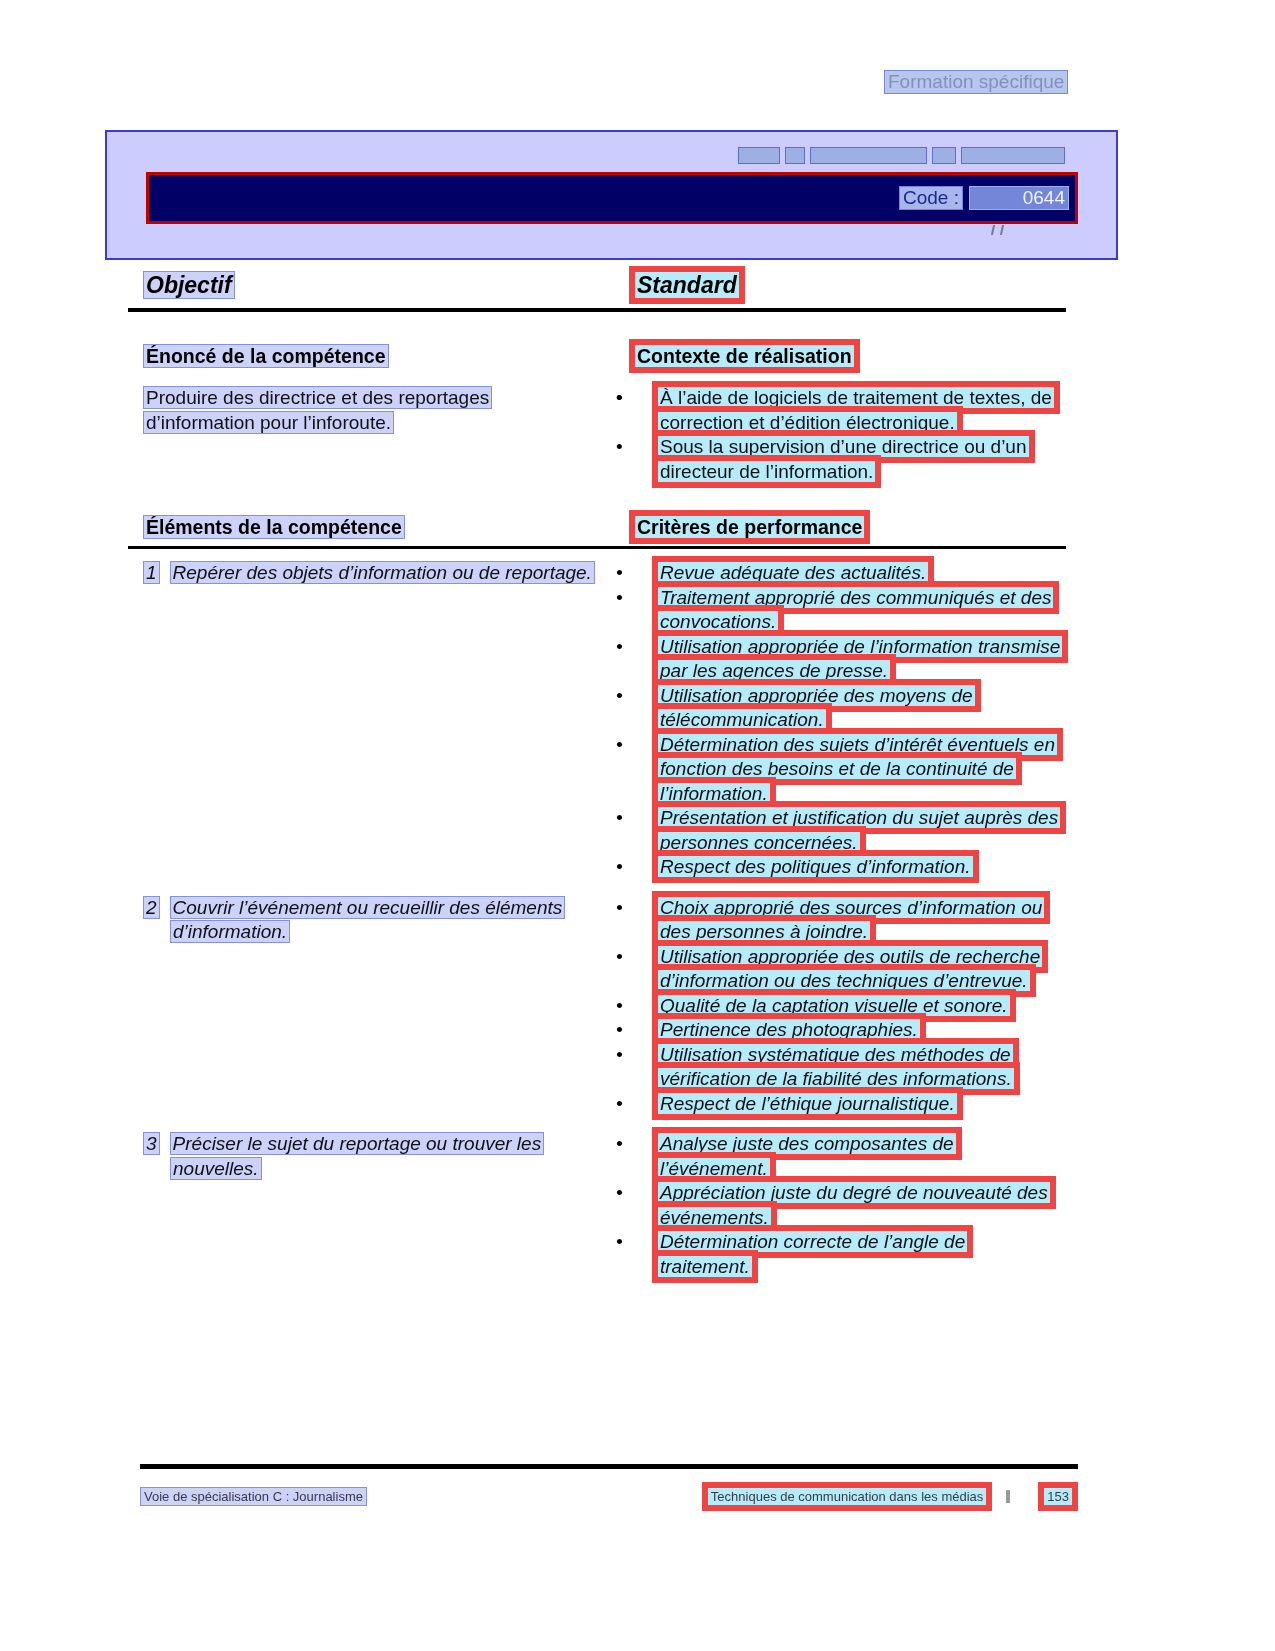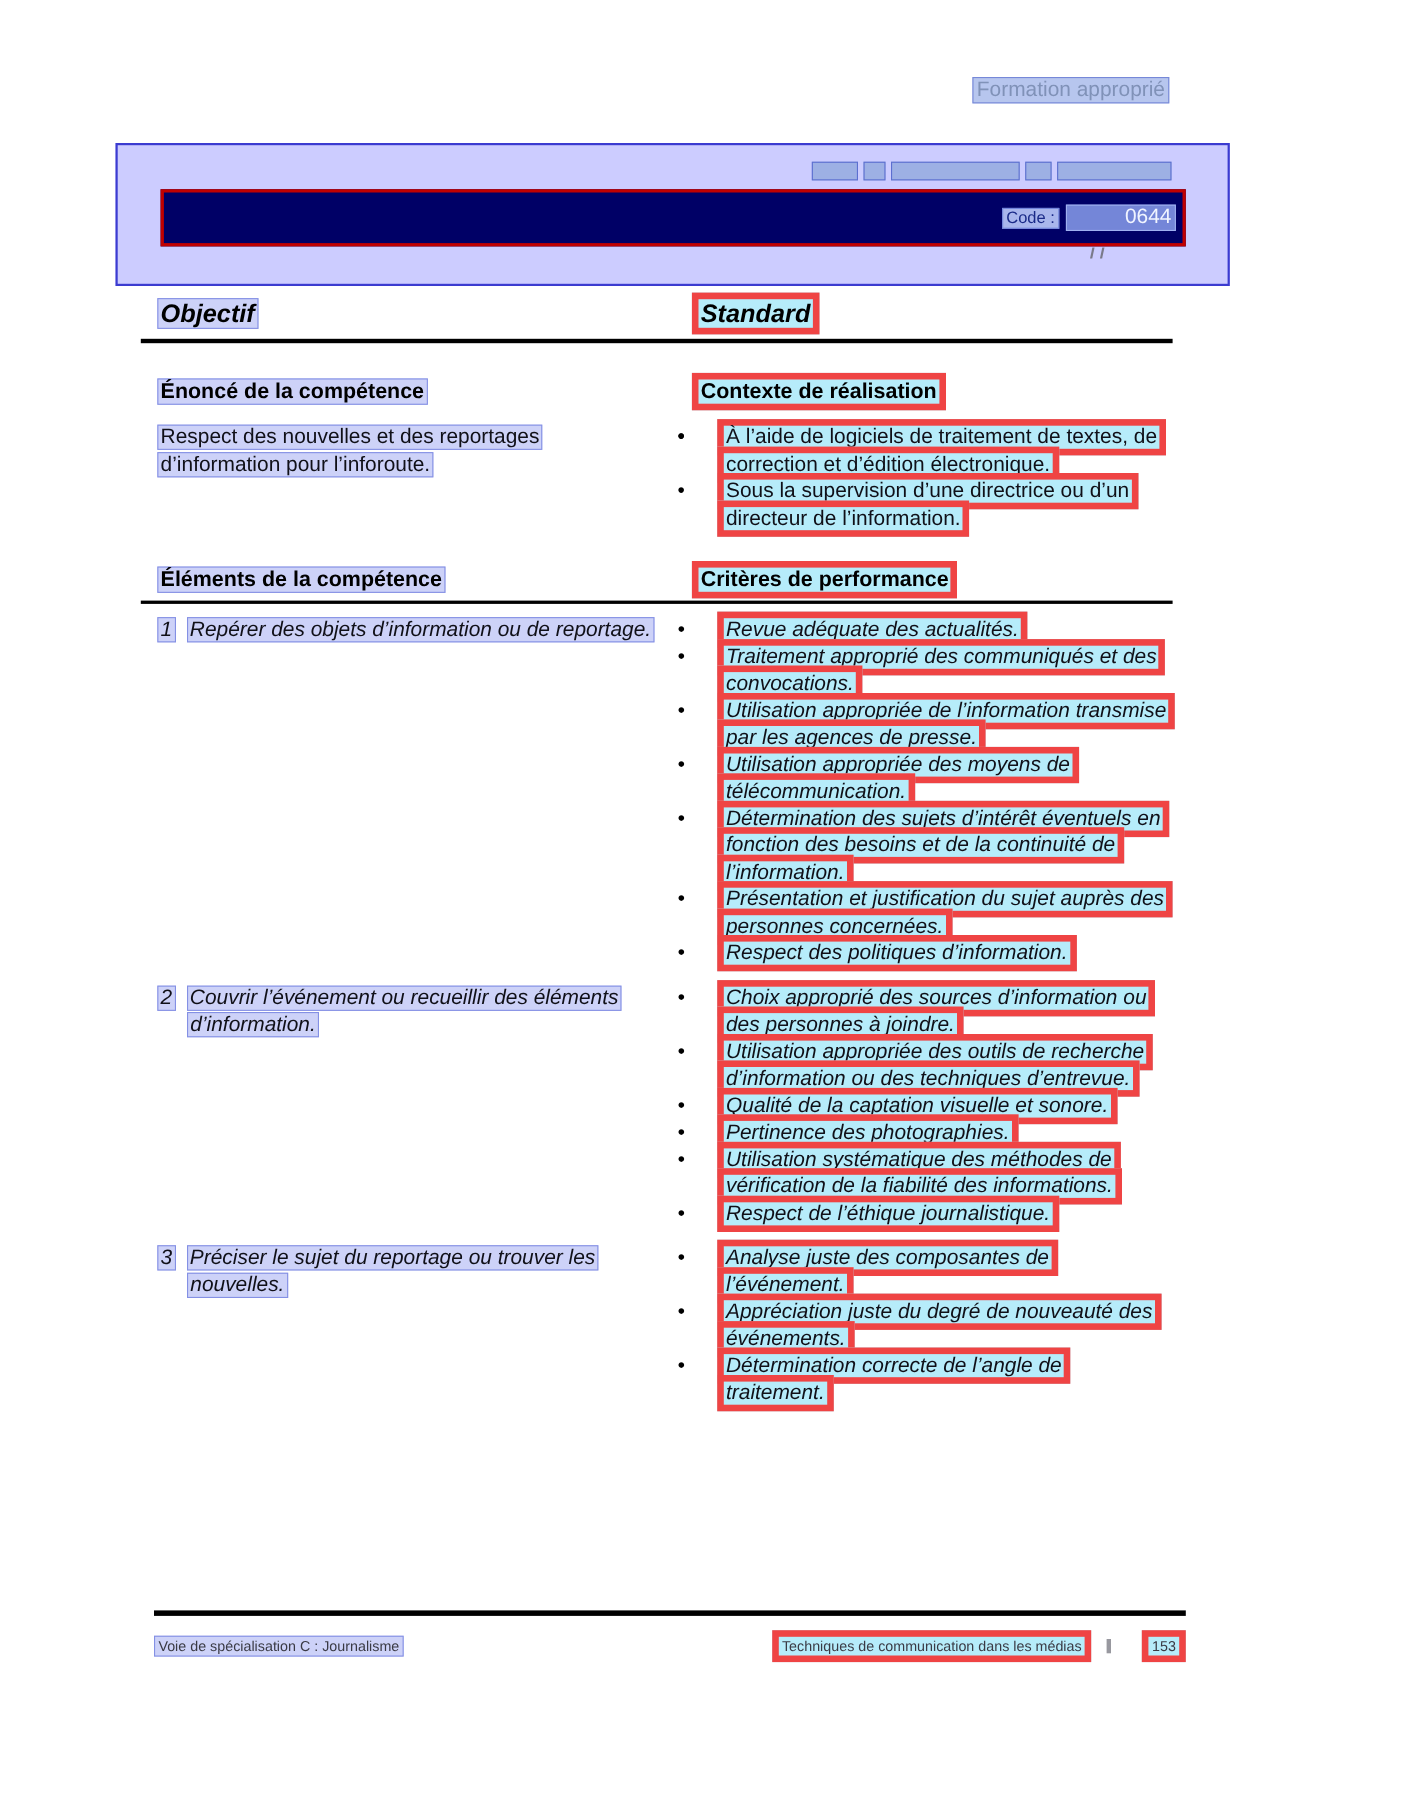--- a/index.html
+++ b/index.html
@@ -35,21 +35,21 @@
   .bar-row { position:absolute; top:15px; right:51px; display:flex; gap:5px; height:17px; }
   .seg { background:#9db0e4; border:1px solid #5c6fd0; box-sizing:border-box; }
   .seg.w1{width:42px}.seg.w2{width:20px}.seg.w3{width:117px}.seg.w4{width:24px}.seg.w5{width:104px}
   .banner {
     position:absolute; left:39px; top:40px; width:932px; height:52px;
     background:#000066; border:3px solid #c00000; box-sizing:border-box;
     display:flex; align-items:center; justify-content:flex-end;
     padding-right:6px; gap:6px;
   }
   .code-label {
-    font-size:15px; color:#1a2a88;
+    font-size:19px; color:#1a2a88;
     background:#a9b6ec; border:1px solid #7486dc; padding:0 3px;
   }
   .code-value {
     width:92px; text-align:right; font-size:19px; color:#f0f4ff;
     background:#7486d8; border:1px solid #9fb0f0; padding:0 3px;
   }
   .stray {
     position:absolute; left:885px; top:93px; width:7px; height:10px;
     border-left:2px solid #7a7a8a; border-right:2px solid #7a7a8a;
     transform:skewX(-12deg);
@@ -89,21 +89,21 @@
   }
   .footer .hl-l, .footer .hl-r { padding:1px 3px; }
   .fspacer { flex:1; }
   .vbar { width:4px; height:13px; background:#98989f; margin:0 12px 0 14px; }
 </style>
 </head>
 <body>
 
 <div class="page">
 
-  <span class="tag">Formation approprié</span>
+  <span class="tag">Formation spécifique</span>
 
   <div class="header-box">
     <div class="bar-row">
       <span class="seg w1"></span>
       <span class="seg w2"></span>
       <span class="seg w3"></span>
       <span class="seg w4"></span>
       <span class="seg w5"></span>
     </div>
     <div class="banner">
@@ -128,21 +128,21 @@
       <div class="col-l">
         <span class="h hl-l">Énoncé de la compétence</span>
       </div>
       <div class="col-r">
         <span class="h hl-r">Contexte de réalisation</span>
       </div>
     </div>
 
     <div class="row s1-body">
       <div class="col-l">
-        <span class="body-text hl-l">Respect des nouvelles et des reportages d’information pour l’inforoute.</span>
+        <span class="body-text hl-l">Produire des directrice et des reportages d’information pour l’inforoute.</span>
       </div>
       <div class="col-r">
         <ul class="bullets">
 
             <li class="bullet-item">
               <span class="marker">•</span>
             </li>
 
             <li class="bullet-item">
               <span class="marker">•</span>

